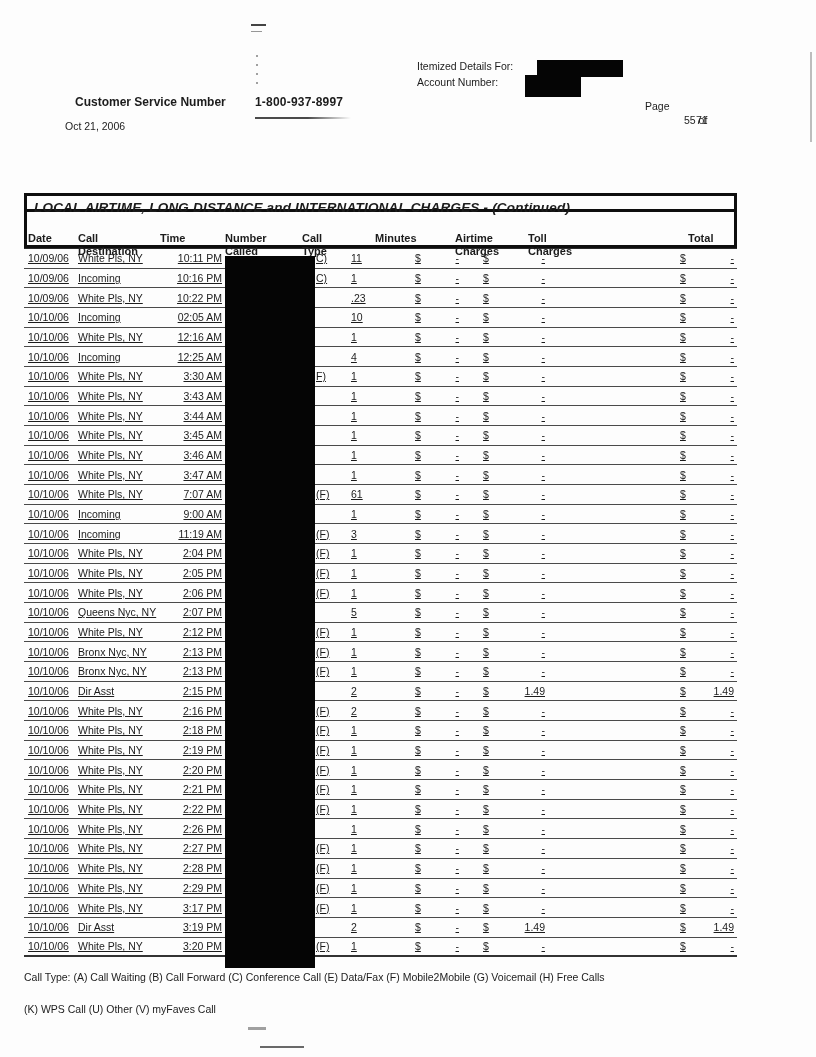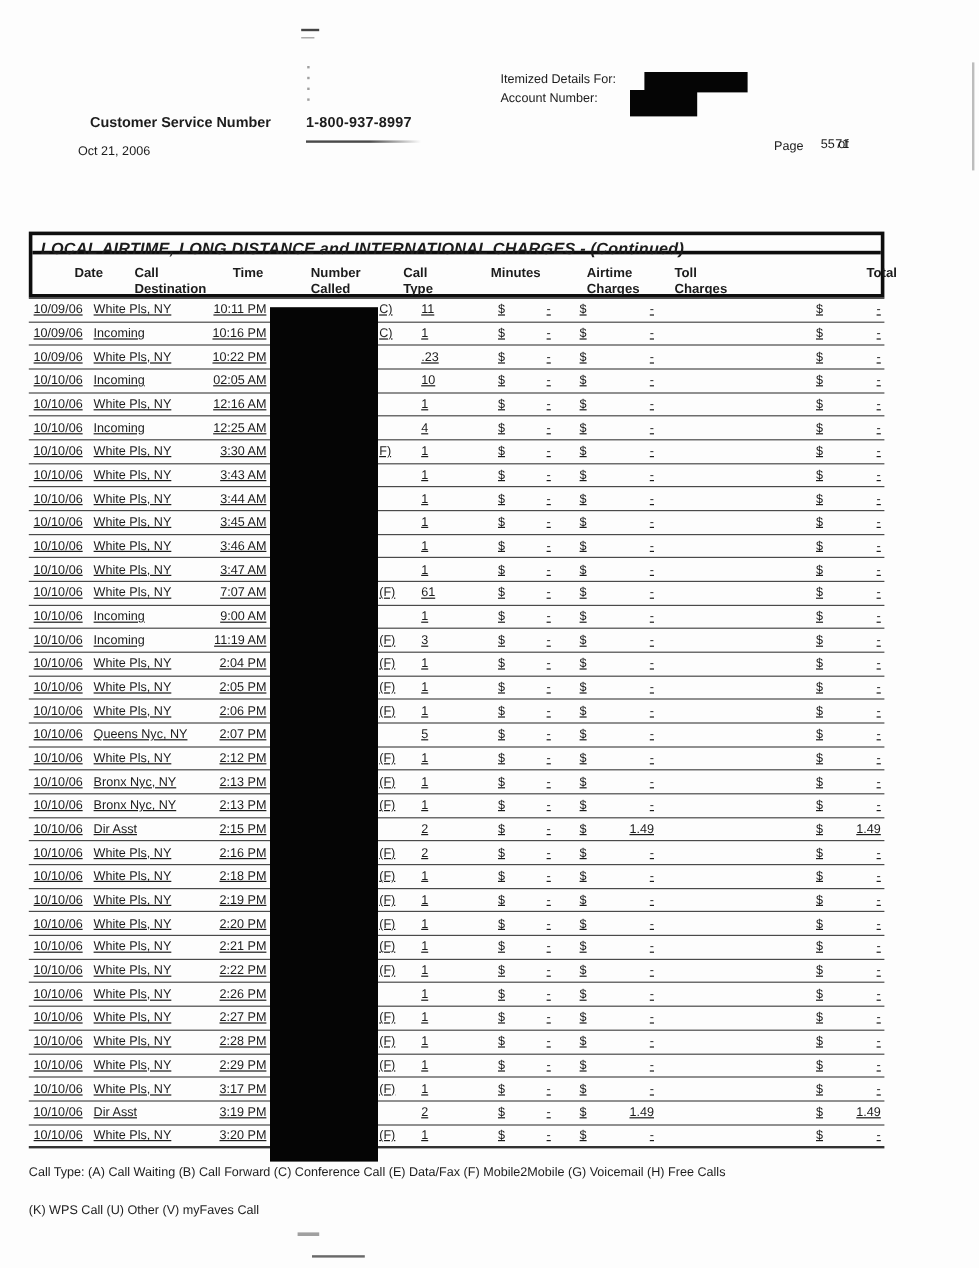--- a/index.html
+++ b/index.html
@@ -8,21 +8,21 @@
     position:relative; width:816px; height:1057px; margin:0 auto;
     background:#fdfdfd; overflow:hidden; color:#1c1c1c;
     font-family:"Liberation Sans","DejaVu Sans",sans-serif;
   }
   
   .cs-label { position:absolute; left:75px; top:95px; font-size:12px; font-weight:bold; }
   .cs-number { position:absolute; left:255px; top:95px; font-size:12px; font-weight:bold; letter-spacing:.2px;text-align:center; }
   .cs-underline { position:absolute; left:255px; top:117px; width:96px; height:2px;
     background:linear-gradient(to right,#4a4a4a 0%,#4a4a4a 55%,#9a9a9a 75%,rgba(150,150,150,0) 100%); }
   .bill-date { position:absolute; left:65px; top:120px; font-size:10.5px; }
-  .pg-label { position:absolute; left:645px; top:116px; font-size:10.5px; }
+  .pg-label { position:absolute; left:645px; top:100px; font-size:10.5px; }
   .pg-cur   { position:absolute; left:684px; top:114px; font-size:10.5px; }
   .pg-tot   { position:absolute; left:696px; top:114px; font-size:10.5px; }
   .itemized-block { position:absolute; left:417px; top:58px; font-size:10.5px; line-height:16px; }
   .redact { position:absolute; background:#050505; }
   .redact-name { left:537px; top:60px; width:86px; height:17px; }
   .redact-acct { left:525px; top:75px; width:56px; height:22px; }
   
   .art { position:absolute; background:#444; }
   .art-dash1 { left:251px; top:24px; width:15px; height:2px; }
   .art-dash2 { left:251px; top:31px; width:11px; height:1px; opacity:.55; }
@@ -33,21 +33,21 @@
   
   .tbl { position:absolute; left:24px; top:193px; width:713px; }
   .tbl-headbox { border:3px solid #0e0e0e; }
   .tbl-title {
     height:16px; line-height:24px; padding-left:7px;
     border-bottom:3px solid #0e0e0e;
     font-size:13.5px; font-weight:bold; font-style:italic; letter-spacing:.2px;
     white-space:nowrap;
   }
   .tbl-colhead { position:relative; height:33px; font-size:11px; font-weight:bold; line-height:13px; }
-  .hcol { position:absolute; top:10px; white-space:pre-line;margin-left:34px; }
+  .hcol { position:absolute; top:20px; white-space:pre-line; }
   .hc0{left:1px;} .hc1{left:51px;} .hc2{left:133px;} .hc3{left:198px;}
   .hc4{left:275px;} .hc5{left:348px;} .hc6{left:428px;} .hc7{left:501px;} .hc8{left:661px;}
   .tbl-rows { border-top:1px solid #2a2a2a;text-decoration:underline; }
   .trow {
     display:flex; align-items:center; height:19.68px;
     border-bottom:1.5px solid #4a4a4a; font-size:10.5px; white-space:nowrap;
   }
   .trow:last-child { border-bottom:2.5px solid #333; }
   .c-date { width:54px; padding-left:4px; }
   .c-dest { width:92px; }

